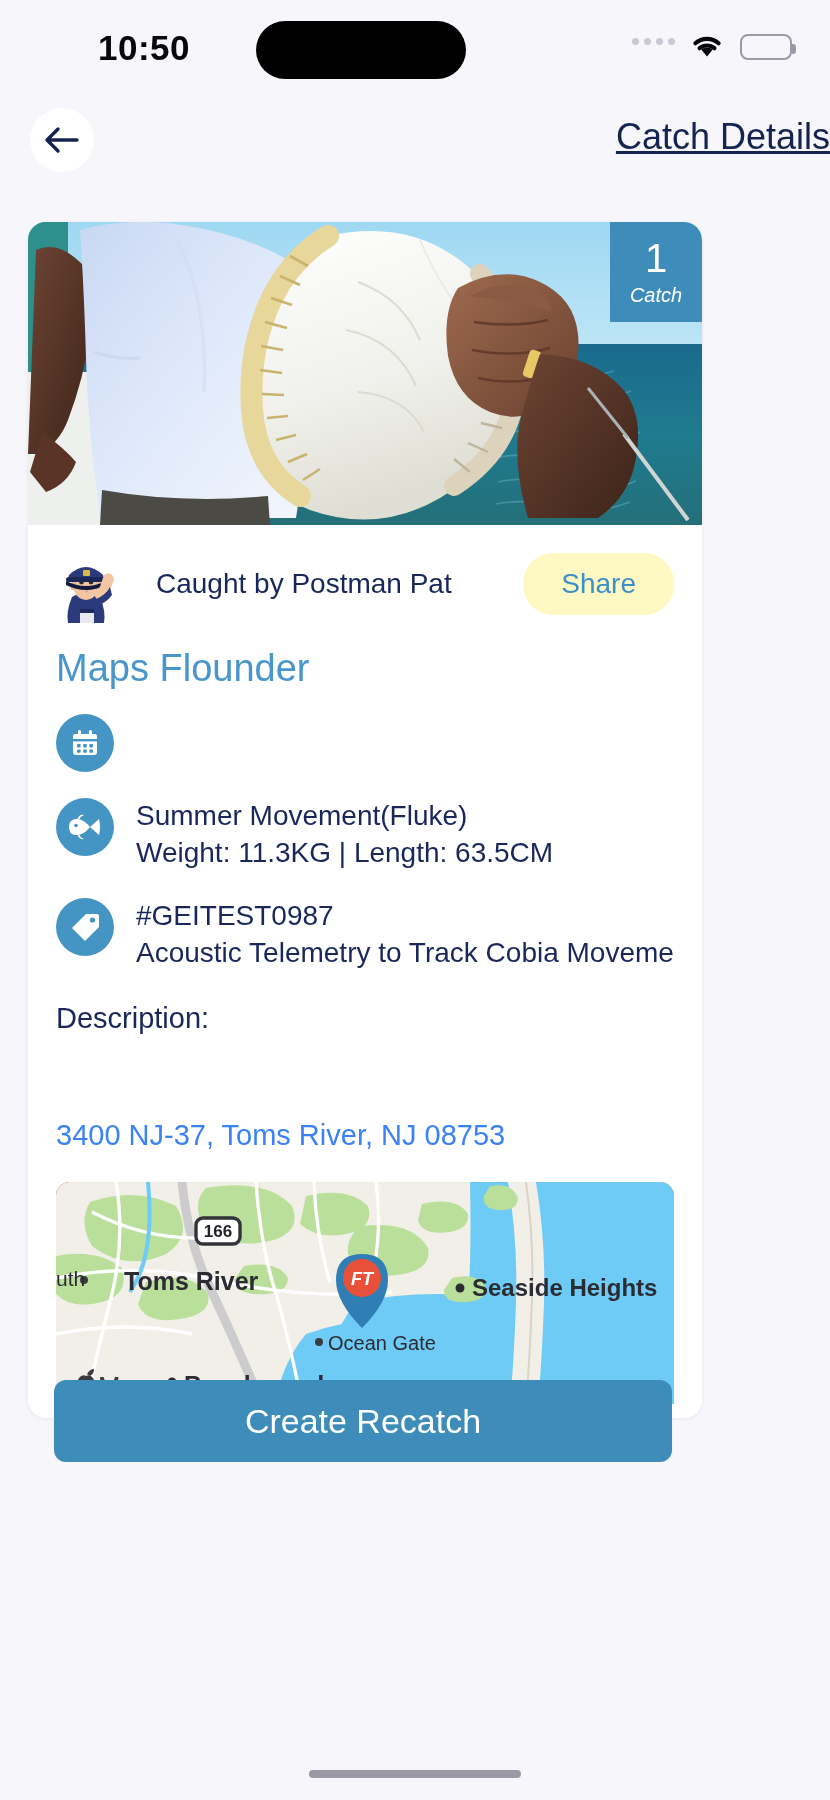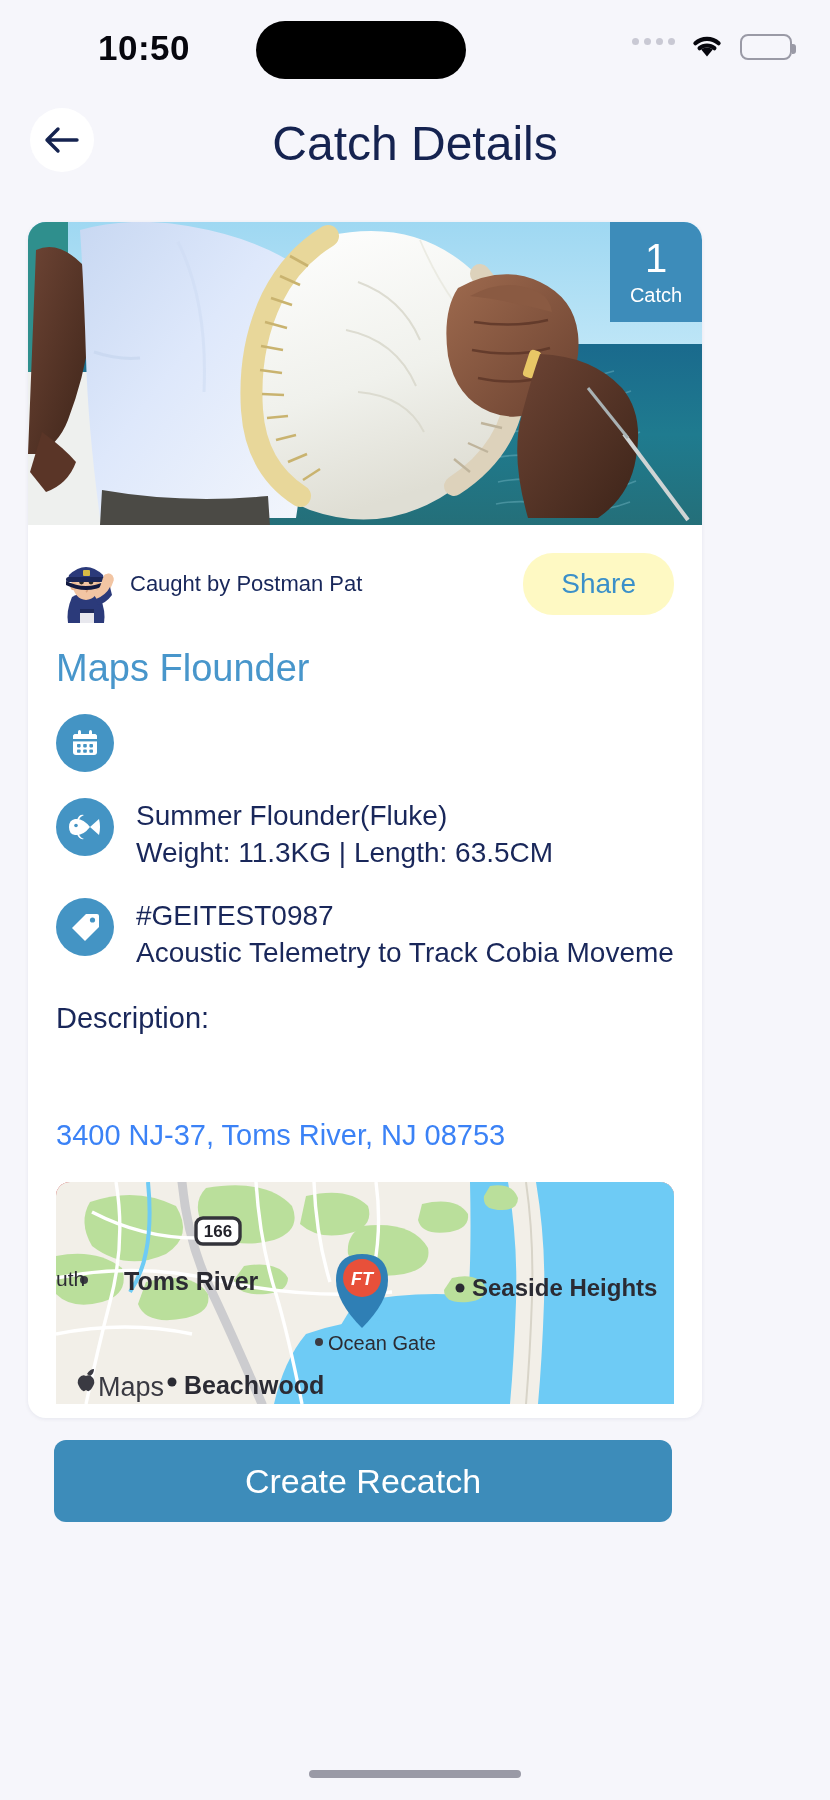--- a/index.html
+++ b/index.html
@@ -55,22 +55,22 @@
   }
   .back-btn {
     position: absolute; left: 30px; top: 8px;
     width: 64px; height: 64px; border-radius: 50%;
     background: #ffffff;
     display: flex; align-items: center; justify-content: center;
     cursor: pointer;
   }
   .nav-title {
     position: absolute; left: 0; right: 0; top: 16px;
-    text-align: center;
-    font-size: 48px; color: #152350; font-weight: 400;
+    text-align: right;
+    font-size: 36px; color: #152350; font-weight: 400; text-decoration: underline;
   }
 
   
   .card {
     position: absolute; left: 28px; top: 222px;
     width: 674px; height: 1196px;
     background: #ffffff;
     border-radius: 18px;
     box-shadow: 0 1px 4px rgba(20,30,70,0.07);
     overflow: hidden;
@@ -86,34 +86,34 @@
   .catch-badge {
     position: absolute; right: 0; top: 0;
     width: 92px; height: 100px;
     background: #3d8cba;
     border-top-right-radius: 18px;
     display: flex; flex-direction: column;
     align-items: center; justify-content: center;
     color: #fff;
   }
   .catch-badge .num { font-size: 40px; line-height: 1; font-weight: 400; }
-  .catch-badge .lbl { font-size: 20px; margin-top: 6px; }
+  .catch-badge .lbl { font-size: 20px; margin-top: 6px; font-style: italic; }
 
   
   .caught-row {
     display: flex; align-items: center;
     padding: 22px 28px 0 28px;
     height: 96px;
   }
   .avatar {
     width: 62px; height: 62px; flex: 0 0 62px;
     position: relative; overflow: visible;
   }
   .caught-text {
-    font-size: 22px; color: #18275a; margin-left: 12px;
+    font-size: 28px; color: #18275a; margin-left: 38px;
     white-space: nowrap;
   }
   .share-btn {
     margin-left: auto;
     background: #fef9c3; color: #3b90c9;
     font-size: 28px;
     border: none; border-radius: 30px;
     padding: 15px 38px;
     cursor: pointer;
     font-family: "Liberation Sans", sans-serif;
@@ -154,21 +154,21 @@
     margin: 30px 28px 0 28px;
     width: 618px; height: 222px;
     border-radius: 14px 14px 0 0;
     overflow: hidden;
     position: relative;
     background: #b91c1c;
   }
 
   
   .cta {
-    position: absolute; left: 54px; top: 1440px;
+    position: absolute; left: 54px; top: 1380px;
     width: 618px; height: 82px;
     background: #3d8cba; color: #fff;
     border: none; border-radius: 12px;
     font-size: 34px;
     font-family: "Liberation Sans", sans-serif;
     cursor: pointer;
   }
   .home-ind {
     position: absolute; left: 50%; transform: translateX(-50%);
     bottom: 22px; width: 212px; height: 8px;
@@ -394,21 +394,21 @@
         <span class="info-icon">
           <svg width="34" height="30" viewBox="0 0 34 30">
             <path d="M22 15 q-7 -9 -15 -8 q-6 1 -6 8 q0 7 6 8 q8 1 15 -8 Z" fill="#ffffff"></path>
             <path d="M22 15 l9 -8 q2 8 0 16 Z" fill="#ffffff"></path>
             <path d="M9 8 q2 -6 7 -5 q-5 2 -5 6 Z" fill="#ffffff"></path>
             <path d="M9 22 q2 6 7 5 q-5 -2 -5 -6 Z" fill="#ffffff"></path>
             <circle cx="8" cy="13.5" r="1.8" fill="#4494c4"></circle>
           </svg>
         </span>
         <div class="info-text">
-          <div class="info-line">Summer Flounder(Fluke)</div>
+          <div class="info-line">Summer Movement(Fluke)</div>
           <div class="info-line">Weight: 11.3KG | Length: 63.5CM</div>
         </div>
       </div>
 
       <div class="info-row">
         <span class="info-icon">
           <svg width="32" height="32" viewBox="0 0 32 32">
             <path d="M17 3 H28 q2 0 2 2 V16 L16 30 L3 17 Z" fill="#ffffff"></path>
             <circle cx="23.5" cy="9" r="2.6" fill="#4494c4"></circle>
           </svg>

